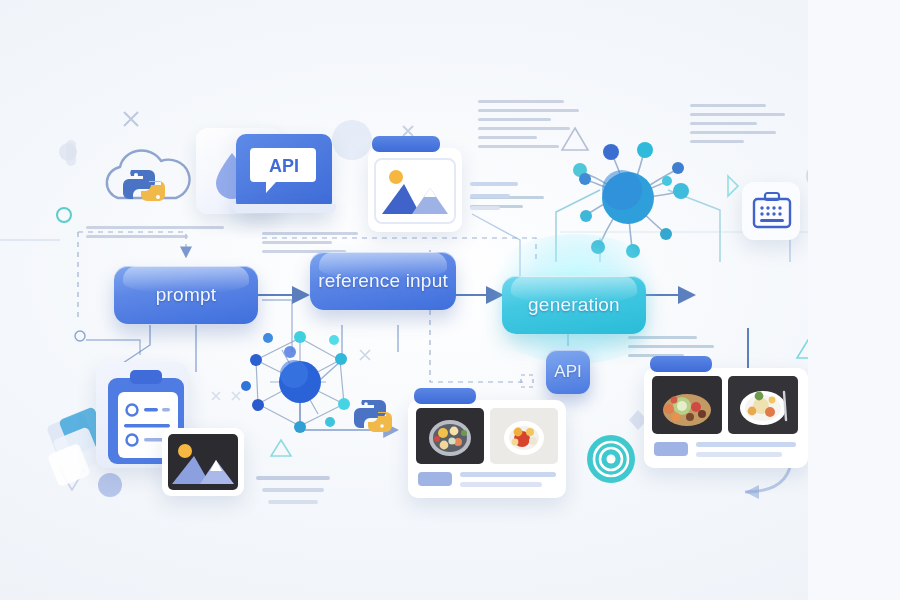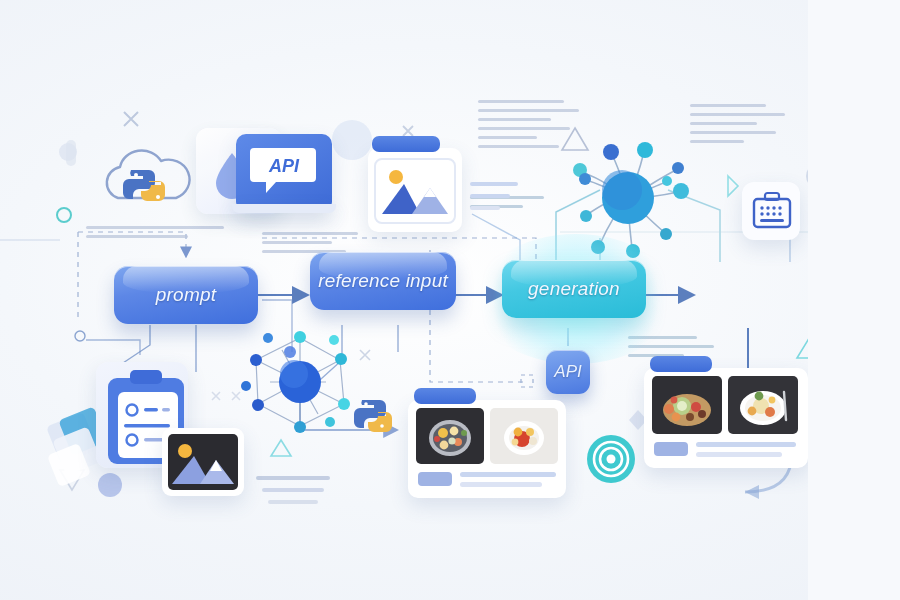--- a/index.html
+++ b/index.html
@@ -4,21 +4,20 @@
 <style>
   html,body{margin:0;padding:0;}
   body{
     width:900px;height:600px;overflow:hidden;
     font-family:"Liberation Sans", sans-serif;
     background:#f7f9fc;
   }
   #stage{position:relative;width:808px;height:600px;overflow:hidden;
     background:
       radial-gradient(760px 420px at 52% 46%, #ffffff 0%, #f4f7fb 55%, #eef2f8 100%);
-    font-style: italic;
   }
   .abs{position:absolute;}
 
   
   .node{
     position:absolute;border-radius:14px;
     display:flex;align-items:center;justify-content:center;
     color:#f2f7ff;letter-spacing:.2px;white-space:nowrap;
     text-shadow:0 1px 2px rgba(20,40,90,.35);
     box-shadow:0 10px 18px rgba(40,80,160,.22), inset 0 1px 0 rgba(255,255,255,.55);
@@ -289,21 +288,21 @@
     <div class="gloss"></div>
     <span class="node-label">prompt</span>
   </div>
 
   <div class="node node-blue" style="left:310px;top:252px;width:146px;height:58px;text-align:center;">
     <div class="gloss"></div>
     <span class="node-label">reference input</span>
   </div>
 
   <div class="glow" style="left:476px;top:234px;width:200px;height:130px;"></div>
-  <div class="node node-cyan" style="left:502px;top:260px;width:144px;height:58px;">
+  <div class="node node-cyan" style="left:502px;top:276px;width:144px;height:58px;">
     <div class="gloss"></div>
     <span class="node-label">generation</span>
   </div>
 
 
   <div class="api-badge" style="left:546px;top:350px;width:44px;height:44px;">API</div>
 
   <div class="card" style="left:96px;top:362px;width:92px;height:106px;border-radius:12px;background:linear-gradient(160deg,#f2f5fd,#e4eaf8);"></div>
   <svg class="abs" style="left:100px;top:366px;width:92px;height:104px;" viewBox="0 0 92 104">
     <rect x="8" y="12" width="76" height="86" rx="9" fill="#4f7ce2"></rect>

